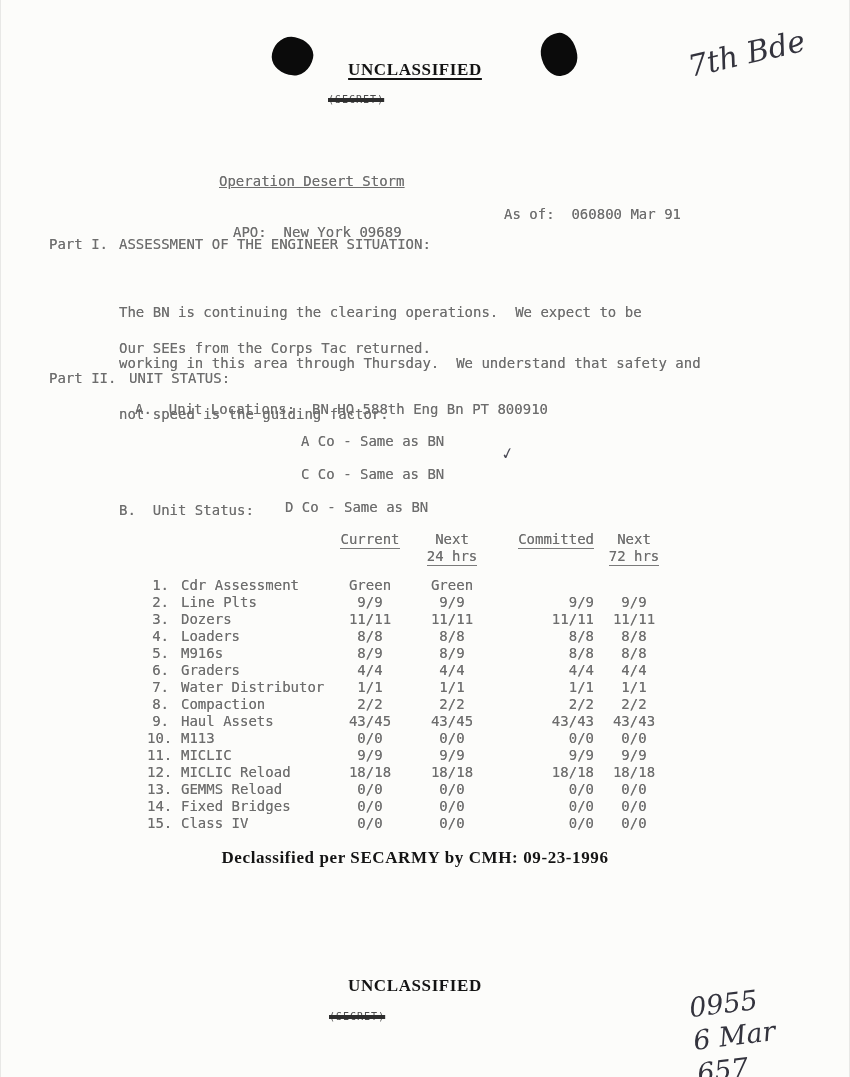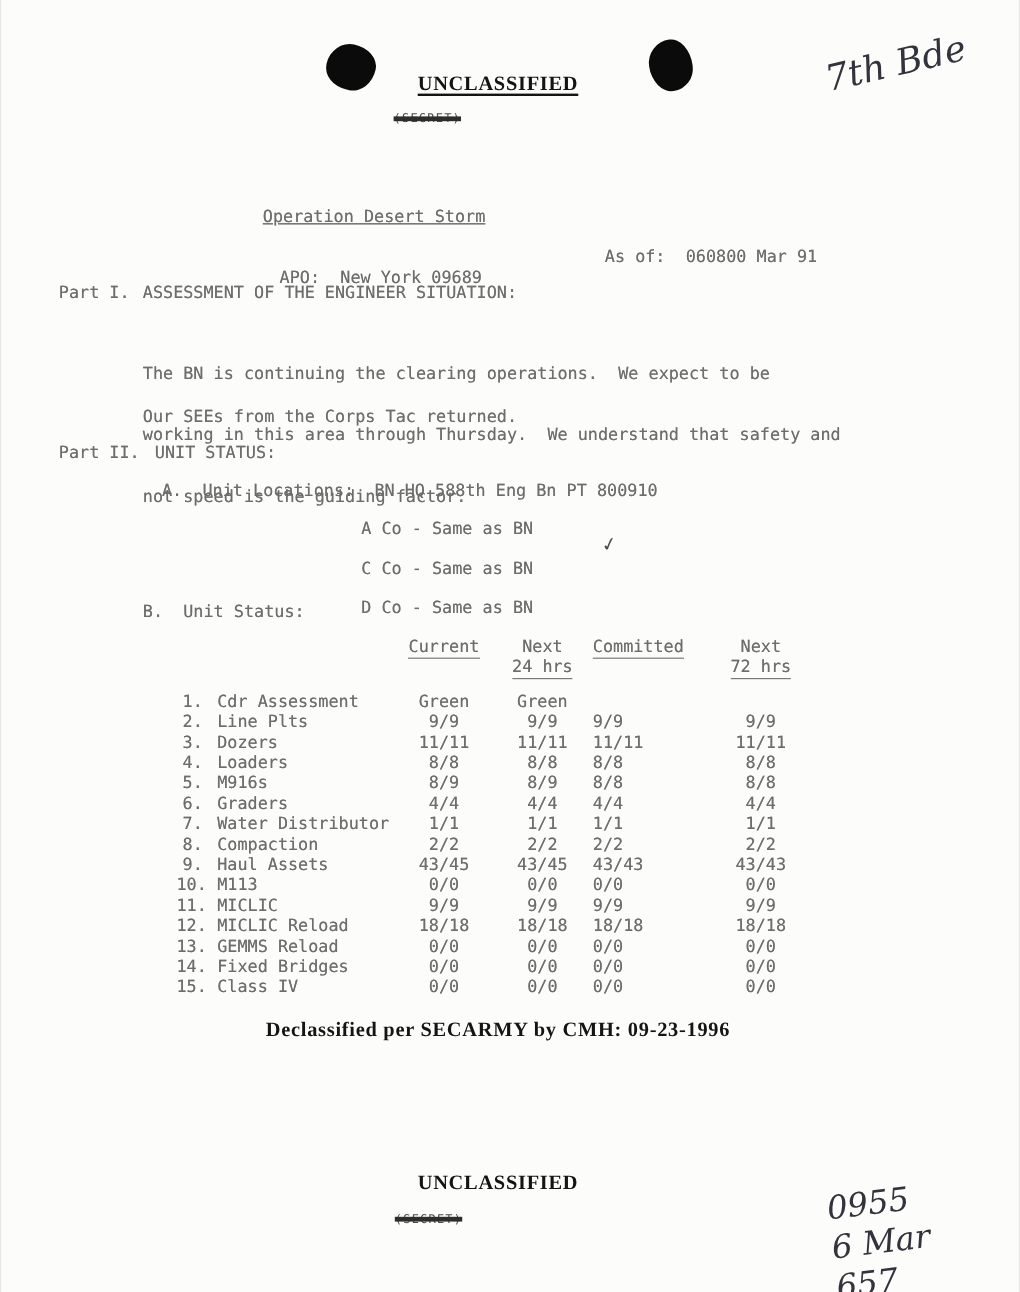--- a/index.html
+++ b/index.html
@@ -41,21 +41,21 @@
   
   .checkmark{position:absolute;left:500px;top:444px;color:#4a4a55;font-size:16px;transform:rotate(-12deg);font-family:"DejaVu Serif",serif;}
   
   .utable{position:absolute;left:146px;top:531px;font-family:"DejaVu Sans Mono",monospace;font-size:14px;color:#6d6d6d;text-shadow:0 0 0.5px rgba(109,109,109,.7);}
   .trow,.hrow{display:flex;height:17px;line-height:17px;white-space:pre;}
   .c{display:inline-block;}
   .cn{width:22px;text-align:right;}
   .cnm{width:161px;padding-left:12px;box-sizing:border-box;text-align:left;}
   .cv{width:80px;text-align:center;}
   .cv24{width:84px;text-align:center;}
-  .cvc{width:100px;text-align:left;}
+  .cvc{width:100px;text-align:right;}
   .cv72{width:80px;text-align:center;}
   .hu{border-bottom:1px solid #7a7a7a;padding-bottom:1px;}
   .rows{margin-top:12px;}
   .declass{top:848px;font-size:17px;}
 </style>
 </head>
 <body>
 
 <div class="page">
 
@@ -83,21 +83,21 @@
     <div>not speed is the guiding factor.</div>
   </div>
   <div class="tw" style="left:118px;top:340px;">Our SEEs from the Corps Tac returned.</div>
 
   <div class="tw" style="left:48px;top:370px;">Part II.</div>
   <div class="tw" style="left:128px;top:370px;">UNIT STATUS:</div>
 
   <div class="tw" style="left:134px;top:401px;">A.  Unit Locations:  BN HQ 588th Eng Bn PT 800910</div>
   <div class="tw" style="left:300px;top:433px;">A Co - Same as BN</div>
   <div class="tw" style="left:300px;top:466px;">C Co - Same as BN</div>
-  <div class="tw" style="left:300px;top:499px;">D Co - Same as BN</div>
+  <div class="tw" style="left:284px;top:499px;">D Co - Same as BN</div>
 
   <div class="checkmark">✓</div>
 
   <div class="tw" style="left:118px;top:502px;">B.  Unit Status:</div>
 
   <div class="utable">
     <div class="hrow">
       <span class="c cn"></span>
       <span class="c cnm"></span>
       <span class="c cv"><span class="hu">Current</span></span>

